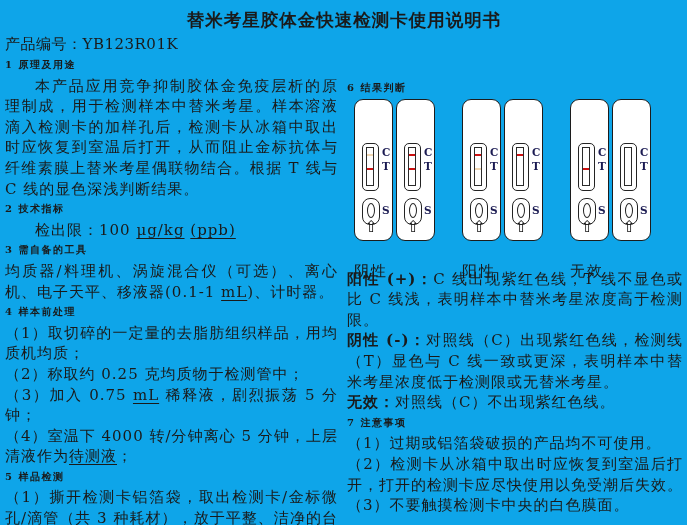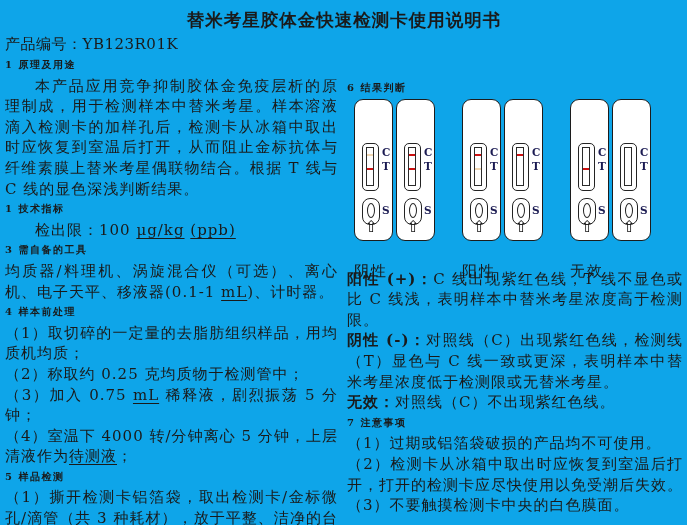--- a/index.html
+++ b/index.html
@@ -88,21 +88,21 @@
 </head>
 <body>
 
 <div class="page">
   <div class="doc-title">替米考星胶体金快速检测卡使用说明书</div>
   <div class="product-code">产品编号：YB123R01K</div>
   <div class="columns">
     <div class="col col-left" id="col-left">
         <div class="sec-h">1 原理及用途</div>
         <div class="para indent"><span>本产品应用竞争抑制胶体金免疫层析的原理制成，用于检测样本中替米考星。样本溶液滴入检测卡的加样孔后，检测卡从冰箱中取出时应恢复到室温后打开，从而阻止金标抗体与纤维素膜上替米考星偶联物结合。根据 T 线与 C 线的显色深浅判断结果。</span></div>
-        <div class="sec-h">1 技术指标</div>
+        <div class="sec-h">2 技术指标</div>
         <div class="para indent"><span>检出限：100 </span><span class="run-wavy">μg/kg</span><span> </span><span class="run-wavy">(ppb)</span></div>
         <div class="sec-h">3 需自备的工具</div>
         <div class="para"><span>均质器/料理机、涡旋混合仪（可选）、离心机、电子天平、移液器(0.1-1 </span><span class="run-wavy">mL</span><span>)、计时器。</span></div>
         <div class="sec-h">4 样本前处理</div>
         <div class="para"><span>（1）取切碎的一定量的去脂肪组织样品，用均质机均质；</span></div>
         <div class="para"><span>（2）称取约 0.25 克均质物于检测管中；</span></div>
         <div class="para"><span>（3）加入 0.75 </span><span class="run-wavy">mL</span><span> 稀释液，剧烈振荡 5 分钟；</span></div>
         <div class="para"><span>（4）室温下 4000 转/分钟离心 5 分钟，上层清液作为</span><span class="run-u">待测液</span><span>；</span></div>
         <div class="sec-h">5 样品检测</div>
         <div class="para"><span>（1）撕开检测卡铝箔袋，取出检测卡/金标微孔/滴管（共 3 种耗材），放于平整、洁净的台面上。</span></div>

